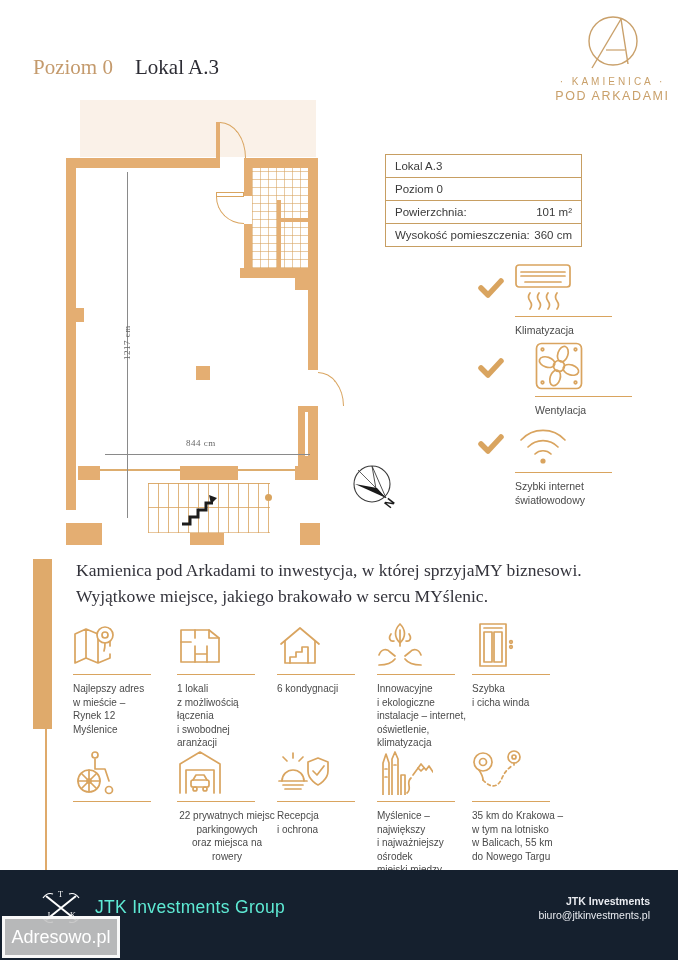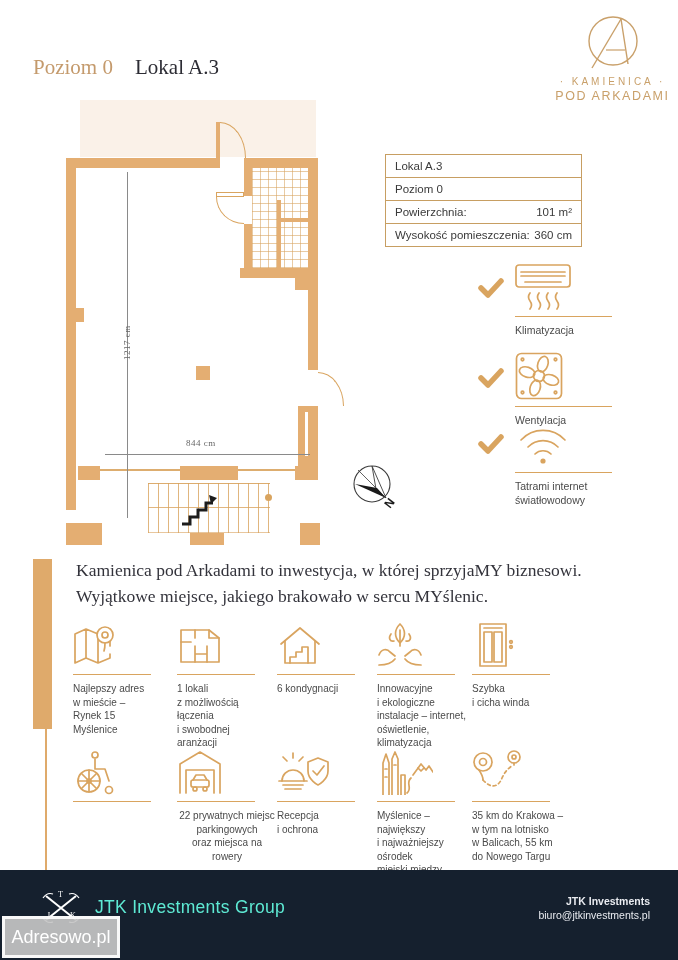--- a/index.html
+++ b/index.html
@@ -188,21 +188,21 @@
           <path d="M24,31 q-3,4 0,8 q3,4 0,8"></path>
           <path d="M33,31 q-3,4 0,8 q3,4 0,8"></path>
           <path d="M42,31 q-3,4 0,8 q3,4 0,8"></path>
         </svg>
       </div>
       <div class="a-line"></div>
       <div class="a-label">Klimatyzacja</div>
     </div>
   </div>
 
-  <div class="amenity" style="top:350px;">
+  <div class="amenity" style="top:340px;gap:20px;">
     <svg class="chk" width="26" height="20" viewBox="0 0 26 20">
       <path d="M3,10 L10,17 L23,3" stroke="#d9a45f" stroke-width="5.5" fill="none" stroke-linecap="round" stroke-linejoin="round"></path>
     </svg>
     <div class="col">
       <div class="a-icon">
         <svg class="gold" width="48" height="48" viewBox="0 0 48 48">
           <rect x="1.5" y="1.5" width="45" height="45" rx="5"></rect>
           <circle cx="7.5" cy="7.5" r="1.3"></circle>
             <circle cx="40.5" cy="7.5" r="1.3"></circle>
           <circle cx="7.5" cy="40.5" r="1.3"></circle>
@@ -226,21 +226,21 @@
     <div class="col">
       <div class="a-icon">
         <svg class="gold" width="56" height="46" viewBox="0 0 56 46">
           <path d="M6,20 A30,30 0 0 1 50,20"></path>
           <path d="M13,27 A21,21 0 0 1 43,27"></path>
           <path d="M20,34 A11.5,11.5 0 0 1 36,34"></path>
           <circle cx="28" cy="41" r="2.6" fill="#d9a45f" stroke="none"></circle>
         </svg>
       </div>
       <div class="a-line"></div>
-      <div class="a-label">Tatrami internet
+      <div class="a-label">Szybki internet
 światłowodowy</div>
     </div>
   </div>
 
   <div class="bar-wide"></div>
   <div class="bar-thin"></div>
 
   <div class="intro">
     <div>Kamienica pod Arkadami to inwestycja, w której sprzyjaMY biznesowi.</div>
     <div>Wyjątkowe miejsce, jakiego brakowało w sercu MYślenic.</div>
@@ -251,21 +251,21 @@
       <svg class="gold" width="46" height="46" viewBox="0 0 46 46">
         <path d="M2,12 L13,7 L25,12 L37,7 V24 M2,12 V41 L13,36 L25,41 L37,36 V32 M13,7 V36 M25,12 V41"></path>
         <circle cx="32" cy="13" r="8" fill="#fff"></circle>
         <circle cx="32" cy="13" r="3"></circle>
         <path d="M32,21 Q32,26 31,29"></path>
       </svg>
     </div>
     <div class="f-line"></div>
     <div class="f-label">Najlepszy adres
 w mieście –
-Rynek 15
+Rynek 12
 Myślenice</div>
   </div>
 
   <div class="feature" style="left:177px;top:618px;">
     <div class="f-icon">
       <svg class="gold" width="46" height="46" viewBox="0 0 46 46">
         <path d="M4,8 H32 L42,16 V40 H4 Z"></path>
         <path d="M32,8 V16 H42"></path>
         <path d="M4,20 H14 M18,8 V16 M18,24 V40 M18,32 H30 M30,24 V40"></path>
       </svg>

